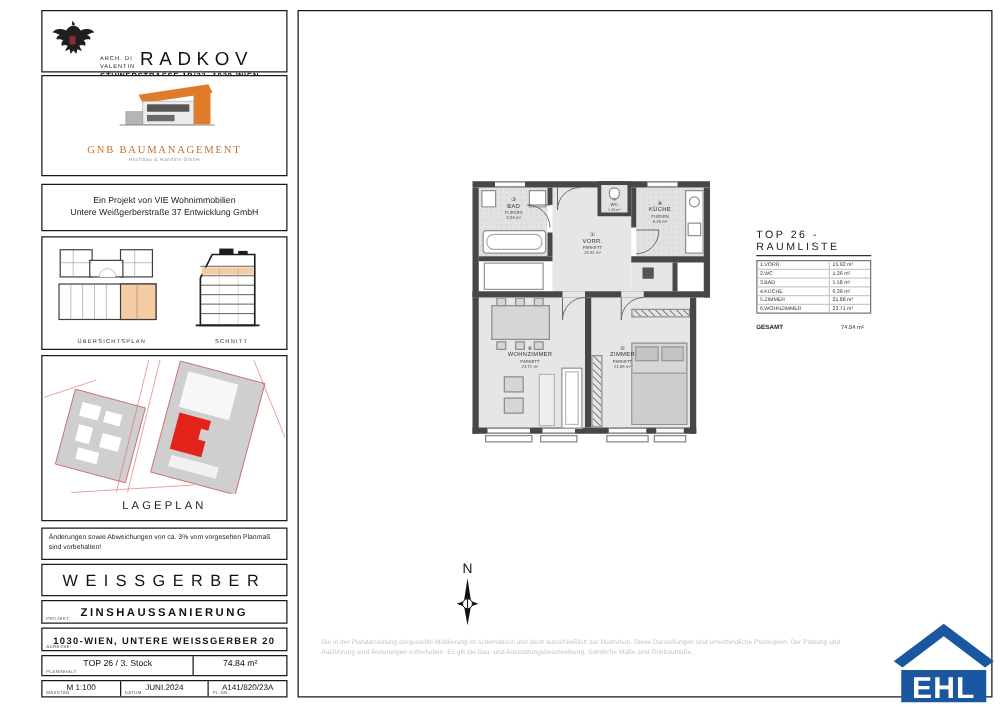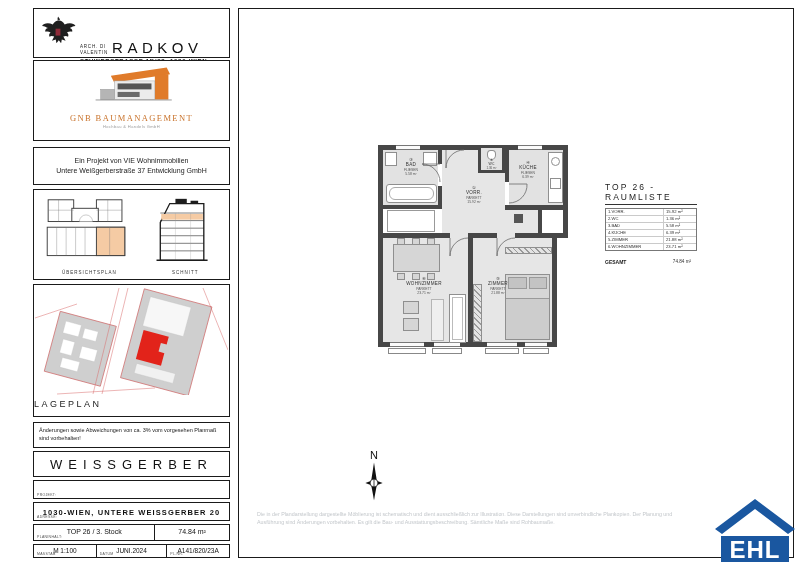--- a/index.html
+++ b/index.html
@@ -23,21 +23,21 @@
 
   .proj-box{left:33px;top:147px;width:197px;height:38px;text-align:center;padding-top:8px;}
   .proj-box div{font-size:7px;line-height:10px;color:#222;}
 
   .plans-box{left:33px;top:189px;width:197px;height:91px;}
   .plans-inner{display:flex;justify-content:space-around;align-items:flex-start;padding-top:6px;}
   .plan-lab{position:absolute;bottom:4px;font-size:4.5px;letter-spacing:1px;color:#333;}
   .plan-lab.l1{left:28px;} .plan-lab.l2{left:138px;}
 
   .site-box{left:33px;top:284px;width:197px;height:133px;}
-  .site-lab{position:absolute;bottom:7px;width:100%;font-size:9px;letter-spacing:2.5px;color:#222;}
+  .site-lab{position:absolute;bottom:7px;width:100%;text-align:center;font-size:9px;letter-spacing:2.5px;color:#222;}
 
   .note-box{left:33px;top:422px;width:197px;height:26px;padding:3px 5px;font-size:5.5px;line-height:8px;color:#222;}
 
   .tb{left:33px;background:#fff;}
   .tb-title{top:451px;width:197px;height:26px;display:flex;align-items:center;justify-content:center;
             font-size:13px;letter-spacing:6px;font-weight:500;}
   .tb-row{width:197px;position:absolute;border:1px solid #1a1a1a;box-sizing:border-box;}
   .tb-lab{position:absolute;left:3px;bottom:1px;font-size:3.5px;color:#555;letter-spacing:.3px;}
   .tb-val{width:100%;text-align:center;}
   .r-projekt{top:480px;height:19px;}
@@ -211,20 +211,21 @@
 
 <div class="box note-box">
   <span>Änderungen sowie Abweichungen von ca. 3% vom vorgesehen Planmaß sind vorbehalten!</span>
 </div>
 
 <div class="box tb tb-title">
   <span>WEISSGERBER</span>
 </div>
 <div class="tb tb-row r-projekt">
   <div class="tb-lab">PROJEKT:</div>
+  <div class="tb-val">ZINSHAUSSANIERUNG</div>
 </div>
 <div class="tb tb-row r-adresse">
   <div class="tb-lab">ADRESSE:</div>
   <div class="tb-val">1030-WIEN, UNTERE WEISSGERBER 20</div>
 </div>
 <div class="tb tb-row r-plan">
   <div class="cell-a">
     <span class="v">TOP 26 /  3. Stock</span>
     <div class="tb-lab">PLANINHALT:</div>
   </div>

